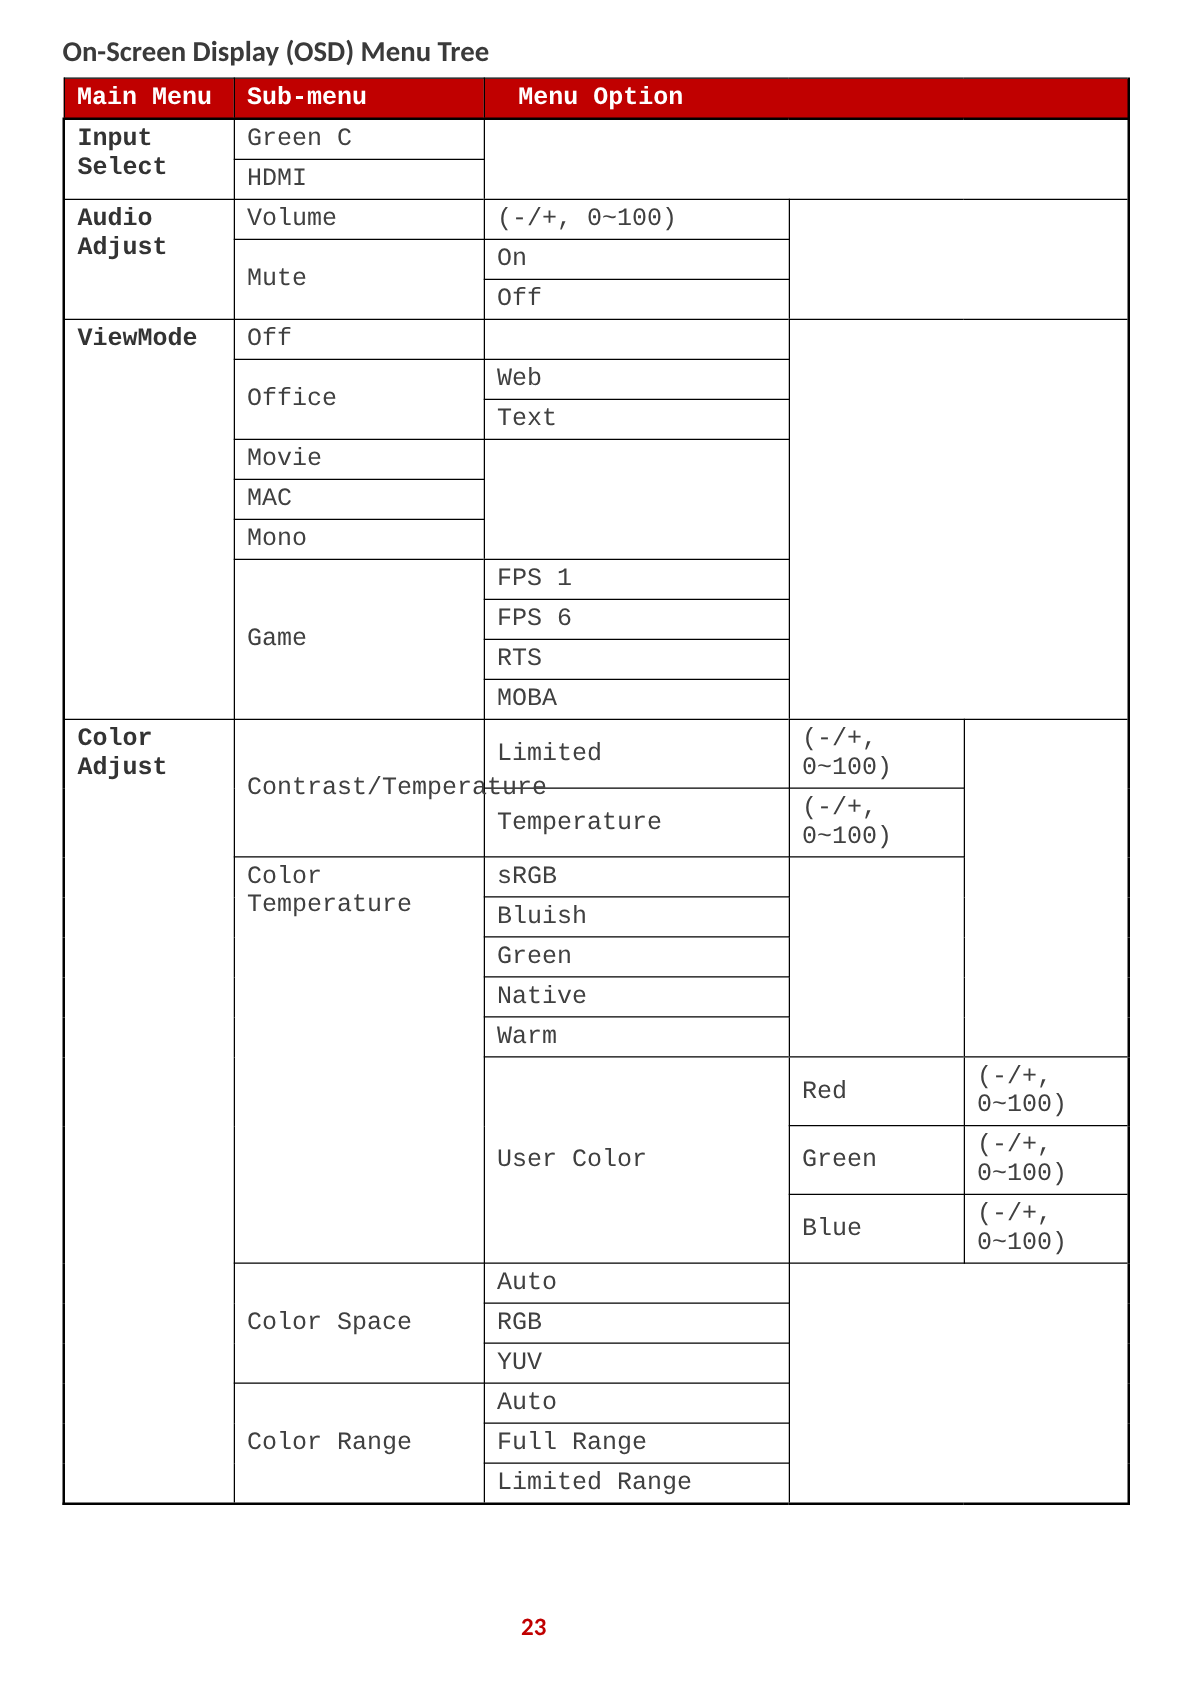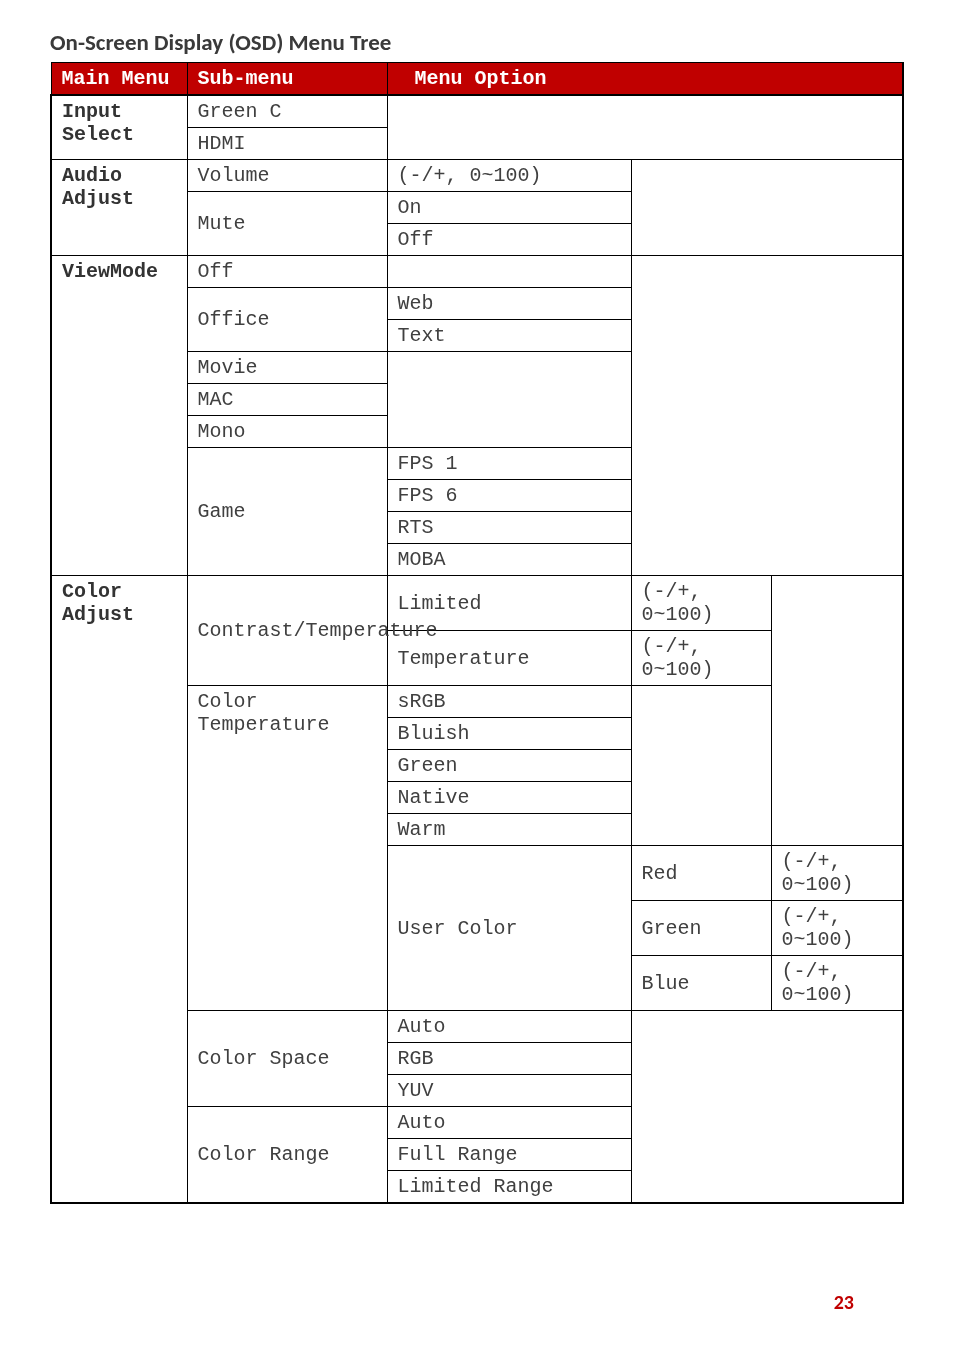--- a/index.html
+++ b/index.html
@@ -59,21 +59,21 @@
   .br { border-right: 1px solid #000; margin-left: 48px; }
   .bb { border-bottom: 1px solid #000; }
   .bb2 { border-bottom: 2px solid #000; }
   .outR { border-right: 2px solid #000; }
   .outL { border-left: 2px solid #000; }
 
   .pgnum {
     position: absolute;
     bottom: 36px;
     width: 854px;
-    text-align: right;
+    text-align: center;
     color: #c00000;
     font-weight: 700;
     font-size: 20px;
   }
 </style>
 </head>
 <body>
 
 <div class="page">
   <h2 class="title">On-Screen Display (OSD) Menu Tree</h2>

